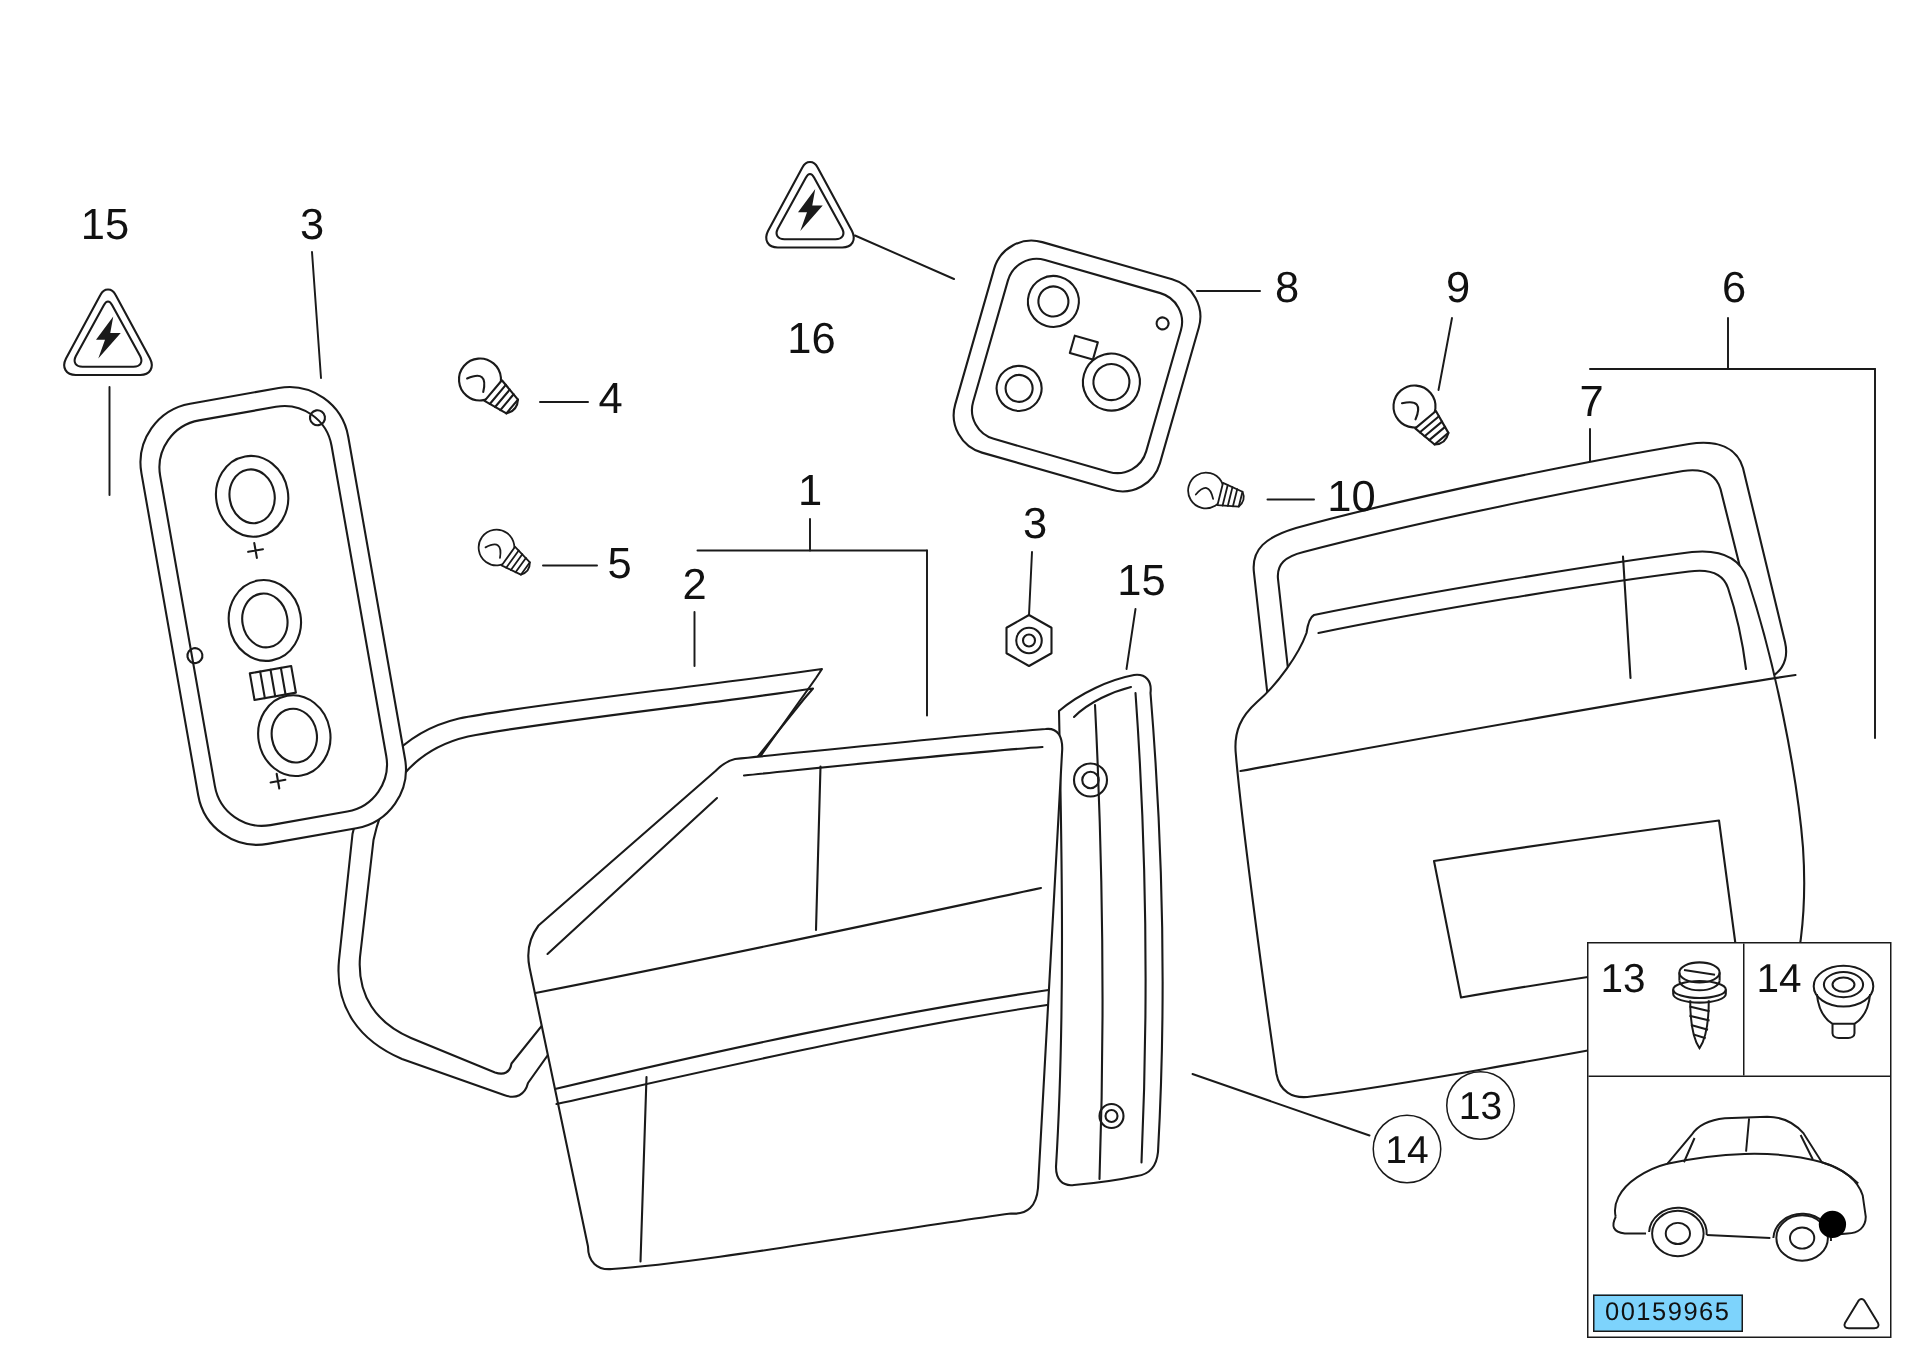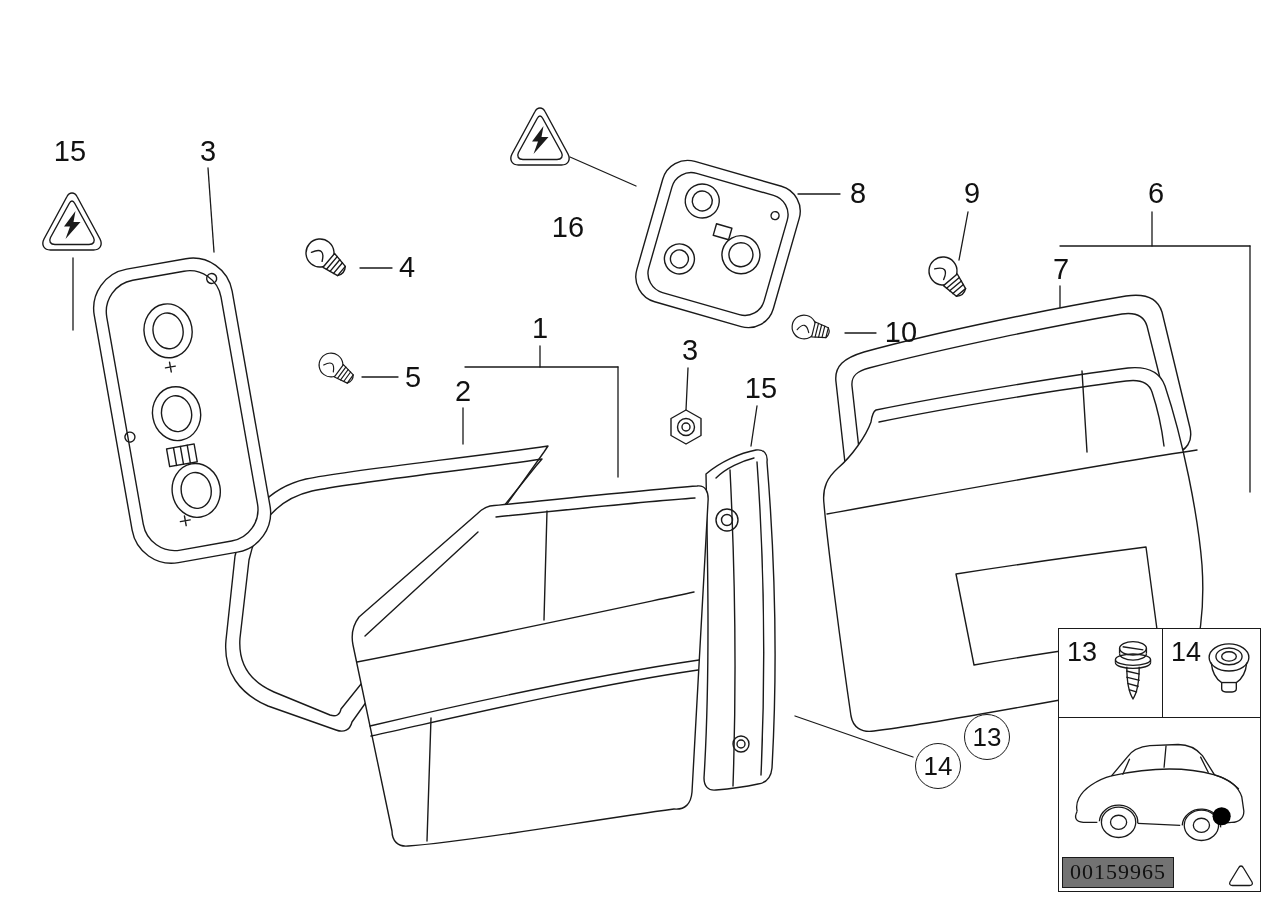--- a/index.html
+++ b/index.html
@@ -33,22 +33,22 @@
   .inset-cell.first { border-right:1.6px solid #1a1a1a; }
   .inset-cell.second { flex:1 1 auto; }
   .inset-cell .lbl {
     position:absolute; left:8px; top:8px; font-size:27px; color:#111; cursor:pointer;
   }
   .inset-cell svg { position:absolute; right:8px; top:10px; }
   .inset-bottom { position:relative; height:172px; }
   .pn-box {
     position:absolute; left:3px; bottom:2px; box-sizing:border-box;
     border:1.5px solid #1a1a1a; padding:1px 7px 2px 7px;
-    font-family:Liberation Serif, serif; font-size:22px; letter-spacing:1px; color:#111;
-    background:#737373;
+    font-family:Liberation Sans, sans-serif; font-size:17px; letter-spacing:1px; color:#111;
+    background:#7dd3fc;
   }
   .inset-warn { position:absolute; right:6px; bottom:3px; }
 </style>
 </head>
 <body>
 
 <div class="stage">
 
   <svg class="artwork" width="1288" height="910" viewBox="0 0 1288 910" stroke="#1a1a1a" fill="none" stroke-width="1.4" stroke-linecap="round" stroke-linejoin="round">
 
@@ -181,21 +181,21 @@
 
     <g>
       <path d="M686,410 L701,418.5 L701,435.5 L686,444 L671,435.5 L671,418.5 Z" fill="#fff"></path>
       <circle cx="686" cy="427" r="8.5"></circle>
       <circle cx="686" cy="427" r="4"></circle>
     </g>
   </svg>
 
   <div class="callout" style="left:70px;  top:151px;">15</div>
   <div class="callout" style="left:208px; top:151px;">3</div>
-  <div class="callout" style="left:568px; top:227px;">16</div>
+  <div class="callout" style="left:541px; top:227px;">16</div>
   <div class="callout" style="left:407px; top:267px;">4</div>
   <div class="callout" style="left:413px; top:377px;">5</div>
   <div class="callout" style="left:540px; top:328px;">1</div>
   <div class="callout" style="left:463px; top:391px;">2</div>
   <div class="callout" style="left:690px; top:350px;">3</div>
   <div class="callout" style="left:761px; top:388px;">15</div>
   <div class="callout" style="left:858px; top:193px;">8</div>
   <div class="callout" style="left:972px; top:193px;">9</div>
   <div class="callout" style="left:901px; top:332px;text-align:right;">10</div>
   <div class="callout" style="left:1156px;top:193px;">6</div>

